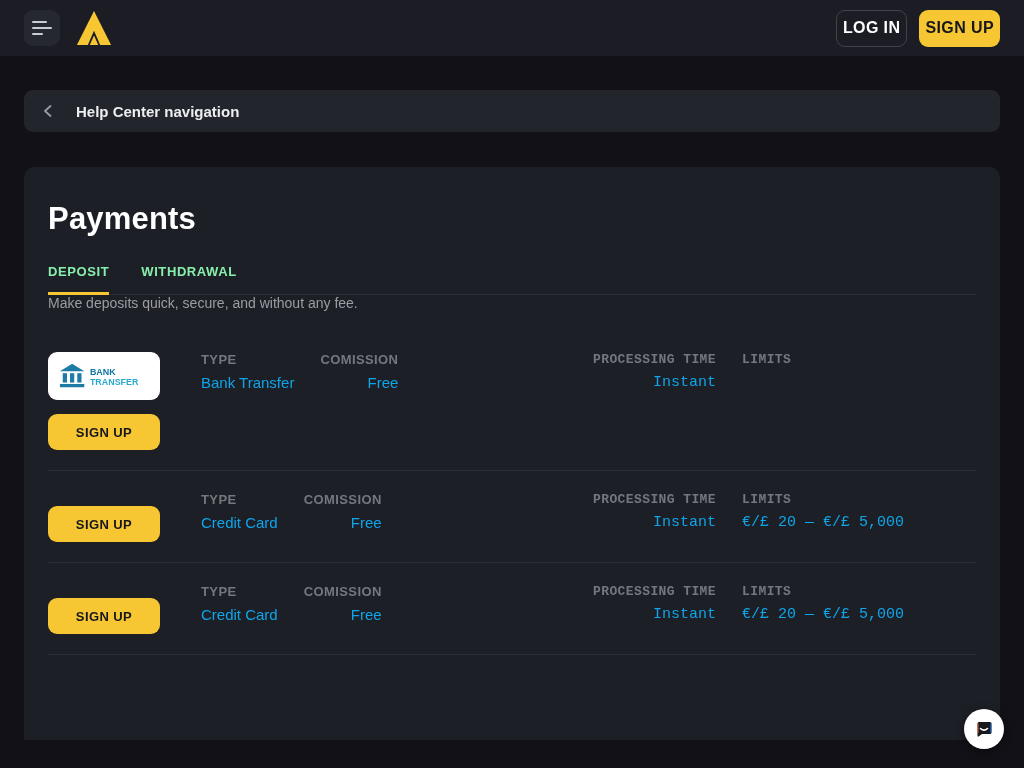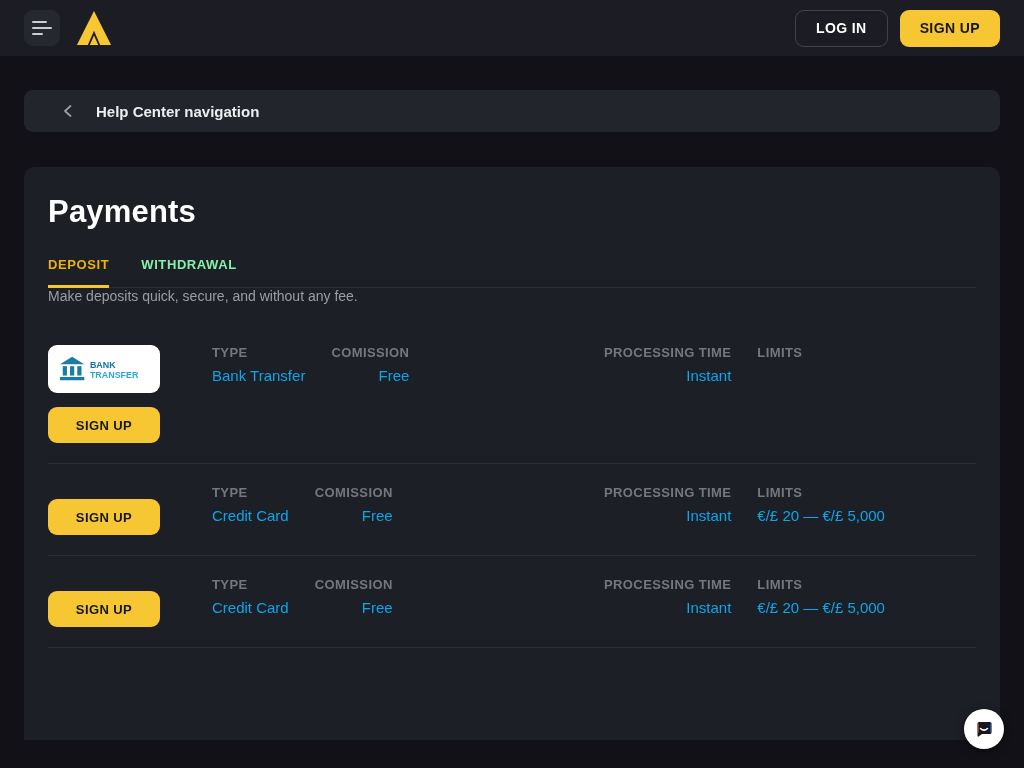--- a/index.html
+++ b/index.html
@@ -18,68 +18,68 @@
     display:flex; flex-direction:column; justify-content:center; gap:4px;
     padding-left:8px; cursor:pointer; border:none;
   }
   .menu-btn i { display:block; height:2px; border-radius:1px; background:#c9ccd2; }
   .menu-btn i:nth-child(1){ width:15px; }
   .menu-btn i:nth-child(2){ width:20px; }
   .menu-btn i:nth-child(3){ width:11px; }
   .brand { width:40px; height:40px; display:flex; align-items:center; justify-content:center; margin-left:2px; }
   .header-spacer { flex:1; }
   .btn {
-    height:37px; border-radius:9px; font-weight:700; font-size:14px;
+    height:37px; border-radius:9px; font-weight:700; font-size:16px;
     letter-spacing:.4px; cursor:pointer; display:inline-flex; align-items:center;
-    justify-content:center; padding:0 20px; border:none;
+    justify-content:center; padding:0 6px; border:none;
   }
   .btn-ghost { background:transparent; border:1px solid #40434b; color:#fff; }
   .btn-yellow { background:#f7c633; color:#16171c; }
   
   .help-nav {
     position:absolute; left:24px; right:24px; top:90px; height:42px;
     background:#23252d; border-radius:9px; display:flex; align-items:center;
-    padding:0 32px; gap:16px;
+    padding:0 12px; gap:16px;
   }
   .back-btn { width:24px; height:24px; display:flex; align-items:center; justify-content:center;
     background:transparent; border:none; cursor:pointer; }
   .help-nav-title { font-size:15px; font-weight:700; color:#eceef0; }
   
   .card {
     position:absolute; left:24px; right:24px; top:167px; height:573px;
-    background:#1d1f26; border-radius:10px 10px 0 0; padding:0 24px; overflow:hidden;
+    background:#1d1f26; border-radius:10px 10px 0 0; padding:7px 24px; overflow:hidden;
   }
   .page-title { margin-top:27px; font-size:31px; font-weight:800; color:#fff; letter-spacing:.2px; }
   .tabs { margin-top:27px; display:flex; gap:32px; border-bottom:1px solid #2b2d35; }
   .tab {
     background:none; border:none; cursor:pointer;
     font-family:inherit; font-size:13px; font-weight:700; letter-spacing:.6px;
     padding:0 0 13px 0; color:#86efac; border-bottom:3px solid transparent; margin-bottom:-1px;
   }
-  .tab.active { color:#eab308; border-bottom-color:#f7c633; }
+  .tab.active { color:#86efac; border-bottom-color:#f7c633; }
   .section-desc { font-size:14px; color:#9b9da3; }
   
   .rows { margin-top:20px; }
   .payment-row {
     display:flex; padding:21px 0 20px 0; border-bottom:1px solid #2a2c33;
   }
-  .row-left { width:112px; margin-right:52px; flex:0 0 auto; }
+  .row-left { width:112px; margin-right:41px; flex:0 0 auto; }
   .logo-card {
     width:112px; height:48px; background:#fff; border-radius:9px;
     display:flex; align-items:center; justify-content:center;
   }
   .row-signup {
     margin-top:14px; width:112px; height:36px; border-radius:9px;
     background:#f7c633; color:#16171c; font-family:inherit; font-size:13px; font-weight:700;
     letter-spacing:.4px; border:none; cursor:pointer;
   }
   .row-fields { display:flex; flex:1; }
   .field-col { display:flex; flex-direction:row; gap:26px; }
   .field-col.col-a { width:392px; }
-  .field-col.col-b { flex:1; }
+  .field-col.col-b { flex:1;font-family:Liberation Mono, monospace; }
   .field-label {
     font-size:13px; font-weight:700; letter-spacing:.4px; color:#74777e; text-transform:uppercase;
   }
   .field-value { margin-top:7px; font-size:15px; font-weight:500; color:#0ea5e9;text-align:right; }
   .payment-row.partial { border-bottom:none; padding-bottom:0; }
   
   .chat-launcher {
     position:absolute; right:20px; bottom:19px; width:40px; height:40px;
     border-radius:50%; background:#fff; border:none; cursor:pointer;
     display:flex; align-items:center; justify-content:center;

